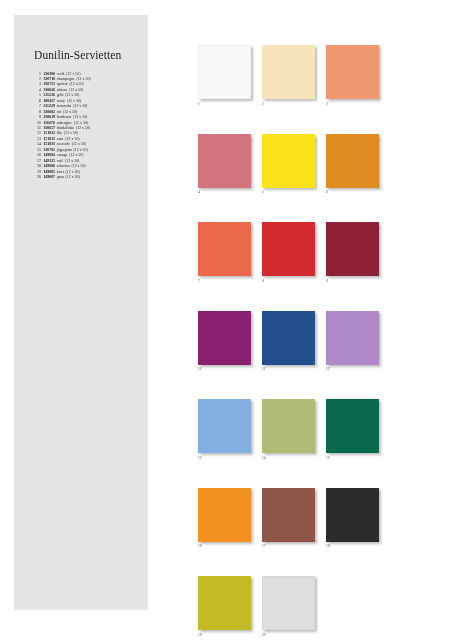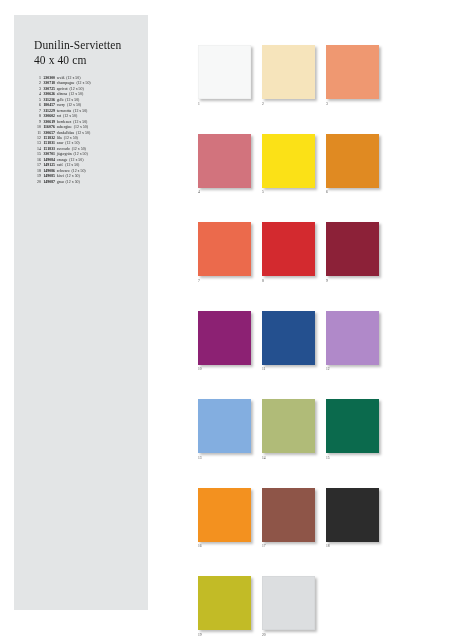--- a/index.html
+++ b/index.html
@@ -19,21 +19,21 @@
   #info-panel {
     position: absolute;
     left: 14px;
     top: 15px;
     width: 134px;
     height: 595px;
     background: #e3e5e6;
     box-sizing: border-box;
   }
   #info-panel-inner {
-    padding: 23px 8px 0 20px;
+    padding: 33px 8px 0 20px;
   }
   #title-block {
     color: #1a1a1a;
   }
   .title-line {
     font-family: "Liberation Serif", serif;
     font-size: 11.5px;
     line-height: 14.5px;
     letter-spacing: 0.1px;
     white-space: nowrap;
@@ -102,21 +102,20 @@
     padding-top: 1.5px;
   }
 </style>
 </head>
 <body>
 
 <div id="info-panel">
   <div id="info-panel-inner">
     <div id="title-block">
       <div class="title-line">Dunilin-Servietten</div>
-      <div class="title-line">40 x 40 cm</div>
     </div>
     <ul id="color-list">
         <li>
           <span class="li-num">1</span>
           <span class="li-code">230300</span>
           <span class="li-name">weiß</span>
           <span class="li-pack">(12 x 50)</span>
         </li>
         <li>
           <span class="li-num">2</span>

